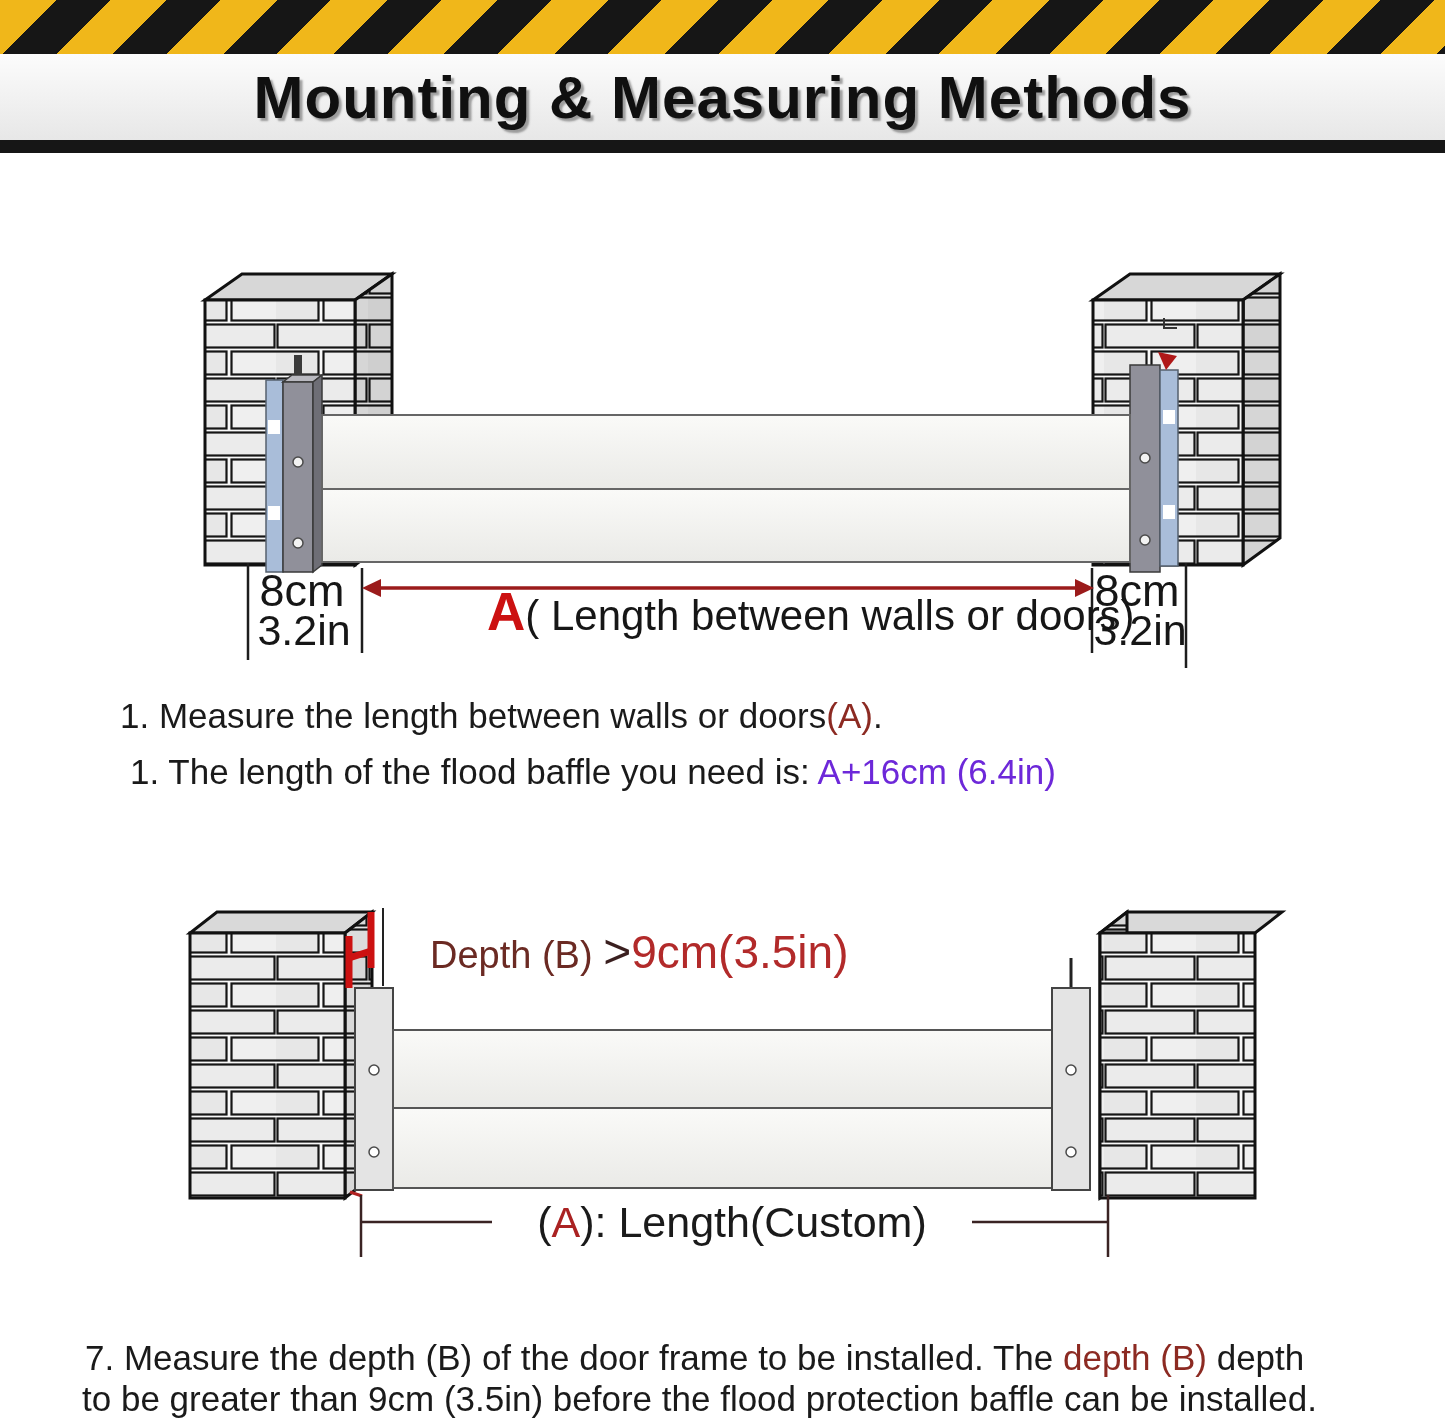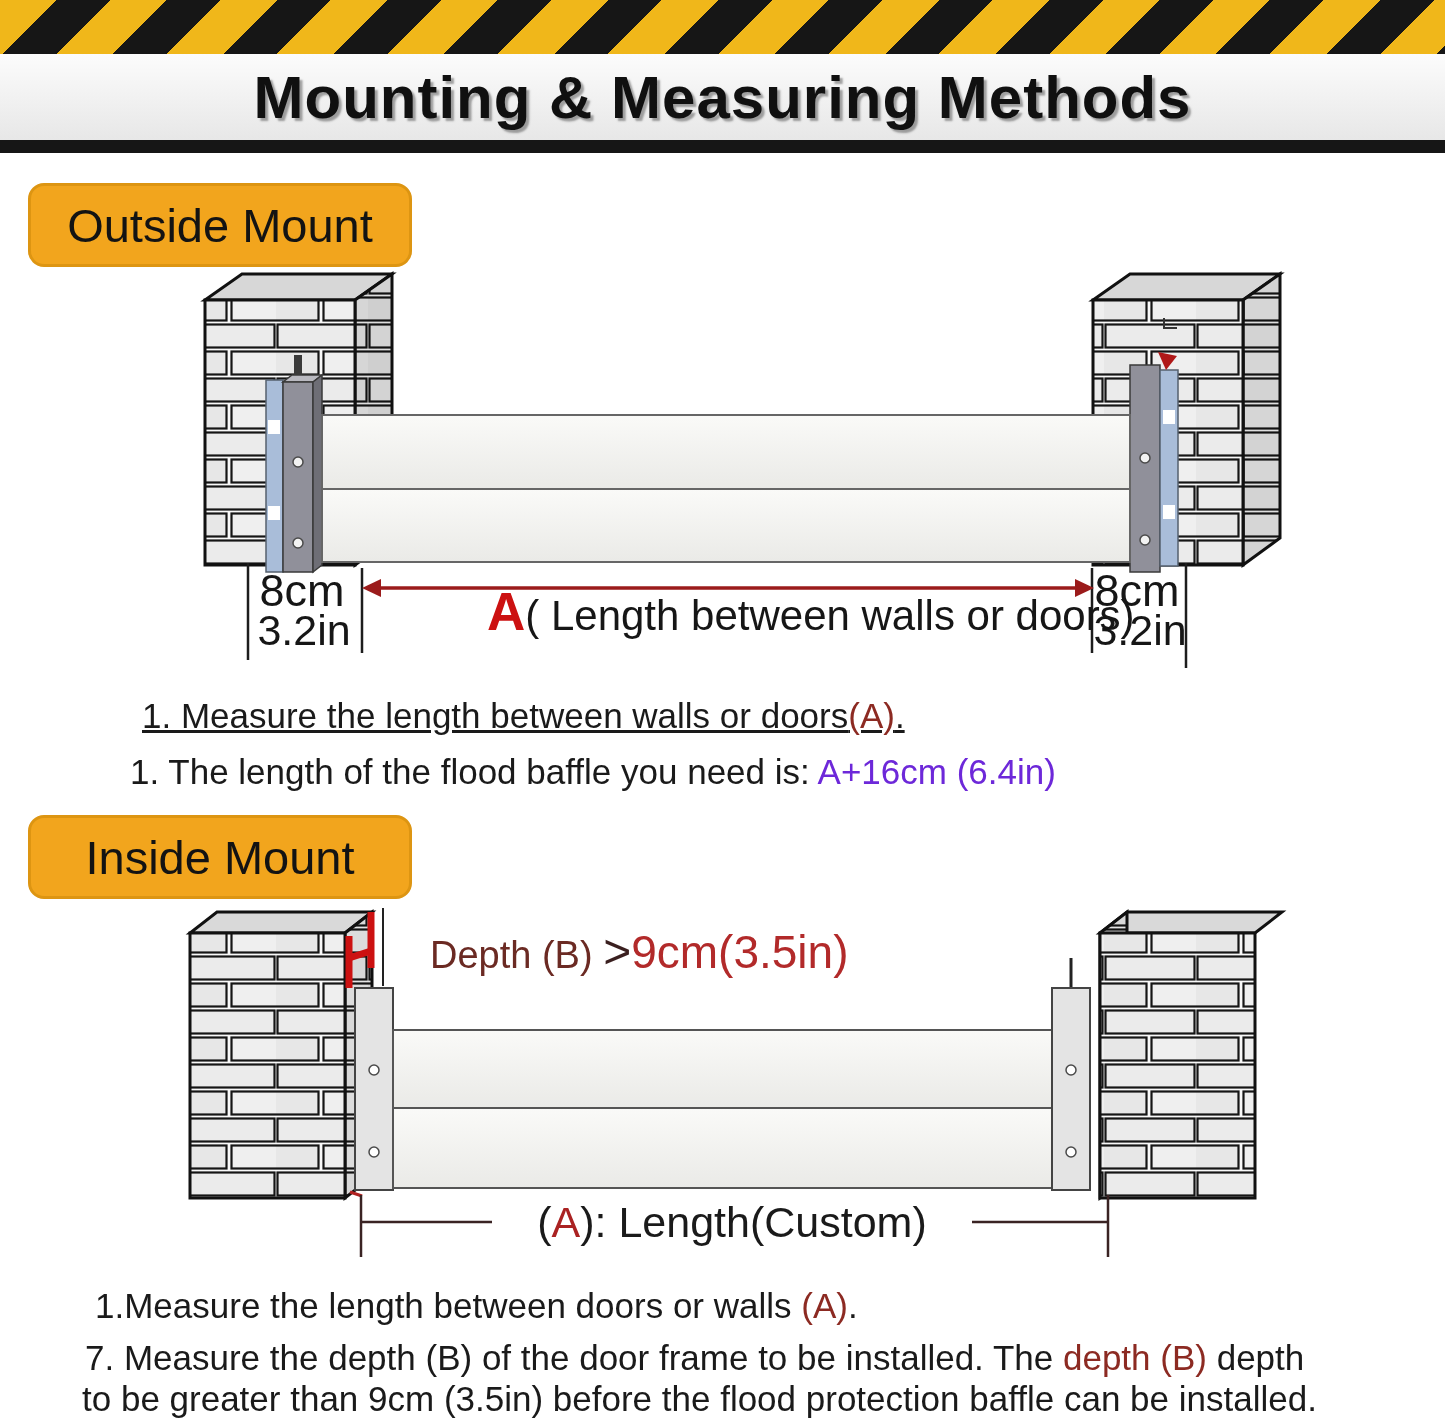--- a/index.html
+++ b/index.html
@@ -29,23 +29,20 @@
 <body>
 
 <div id="page">
 
   <div class="abs stripes"></div>
   <div class="abs titleband">
     <div class="t">Mounting &amp; Measuring Methods</div>
   </div>
   <div class="abs blackbar"></div>
 
-  <div class="abs badge" style="top:183px;">
-    <span>Outside Mount</span>
-  </div>
 
   <svg class="abs" style="left:0;top:268px;" width="1445" height="425" viewBox="0 0 1445 425">
     <defs>
       <pattern id="bricks" width="92" height="54" patternUnits="userSpaceOnUse">
         <rect width="92" height="54" fill="#f8f8f8"></rect>
         <rect x="1.5" y="2.5" width="89" height="23" fill="#ebebeb" stroke="#151515" stroke-width="2.2"></rect>
         <rect x="-46.5" y="29.5" width="89" height="23" fill="#e7e7e7" stroke="#151515" stroke-width="2.2"></rect>
         <rect x="47.5" y="29.5" width="89" height="23" fill="#efefef" stroke="#151515" stroke-width="2.2"></rect>
       </pattern>
       <linearGradient id="panelG" x1="0" y1="0" x2="0" y2="1">
@@ -108,30 +105,27 @@
       <polygon points="1094,320 1075,311 1075,329" fill="#9b1b1b"></polygon>
     </g>
 
     <text x="302" y="338" text-anchor="middle" font-size="45" fill="#161616"><tspan>8cm</tspan></text>
     <text x="304" y="377" text-anchor="middle" font-size="43" fill="#161616"><tspan>3.2in</tspan></text>
     <text x="1137" y="338" text-anchor="middle" font-size="45" fill="#161616"><tspan>8cm</tspan></text>
     <text x="1140" y="377" text-anchor="middle" font-size="43" fill="#161616"><tspan>3.2in</tspan></text>
     <text x="487" y="362" font-size="42" fill="#161616"><tspan font-size="53" font-weight="bold" fill="#cc1111">A</tspan><tspan>( Length between walls or doors)</tspan></text>
   </svg>
 
-  <div class="abs step" style="left:142px;top:696px;text-decoration:underline;">
+  <div class="abs step" style="left:120px;top:696px;">
     <span>1. Measure the length between walls or doors</span><span class="mark-red">(A)</span><span>.</span>
   </div>
   <div class="abs step" style="left:130px;top:752px;">
     <span>1. The length of the flood baffle you need is: </span><span class="val-red">A+16cm (6.4in)</span>
   </div>
 
-  <div class="abs badge" style="top:815px;">
-    <span>Inside Mount</span>
-  </div>
 
   <svg class="abs" style="left:0;top:900px;" width="1445" height="372" viewBox="0 0 1445 372">
 
     <g>
       <polygon points="190,33 345,33 372,12 217,12" fill="#d9d9d9" stroke="#111" stroke-width="3"></polygon>
       <polygon points="345,33 372,12 372,277 345,298" fill="url(#bricks)" stroke="#111" stroke-width="3"></polygon>
       <polygon points="345,33 372,12 372,277 345,298" fill="rgba(0,0,0,0.08)"></polygon>
       <rect x="190" y="33" width="155" height="265" fill="url(#bricks)" stroke="#111" stroke-width="3"></rect>
     </g>
 
@@ -172,23 +166,20 @@
 
     <g stroke="#3a2323" stroke-width="2.5">
       <line x1="361" y1="295" x2="361" y2="357"></line>
       <line x1="1108" y1="295" x2="1108" y2="357"></line>
       <line x1="361" y1="322" x2="492" y2="322"></line>
       <line x1="972" y1="322" x2="1108" y2="322"></line>
     </g>
     <text x="732" y="337" text-anchor="middle" font-size="43"><tspan fill="#1a1a1a">(</tspan><tspan fill="#aa2222">A</tspan><tspan fill="#1a1a1a">): Length(Custom)</tspan></text>
   </svg>
 
-  <div class="abs step" style="left:95px;top:1286px;">
-    <span>1.Measure the length between doors or walls </span><span class="mark-red">(A)</span><span>.</span>
-  </div>
   <div class="abs step" style="left:85px;top:1338px;">
     <span>7. Measure the depth (B) of the door frame to be installed. The </span><span class="mark-red">depth (B)</span><span> depth</span>
   </div>
   <div class="abs step" style="left:62px;top:1379px;margin-left:20px;">
     <span>to be greater than 9cm (3.5in) before the flood protection baffle can be installed.</span>
   </div>
 
 </div>
 
 </body></html>

